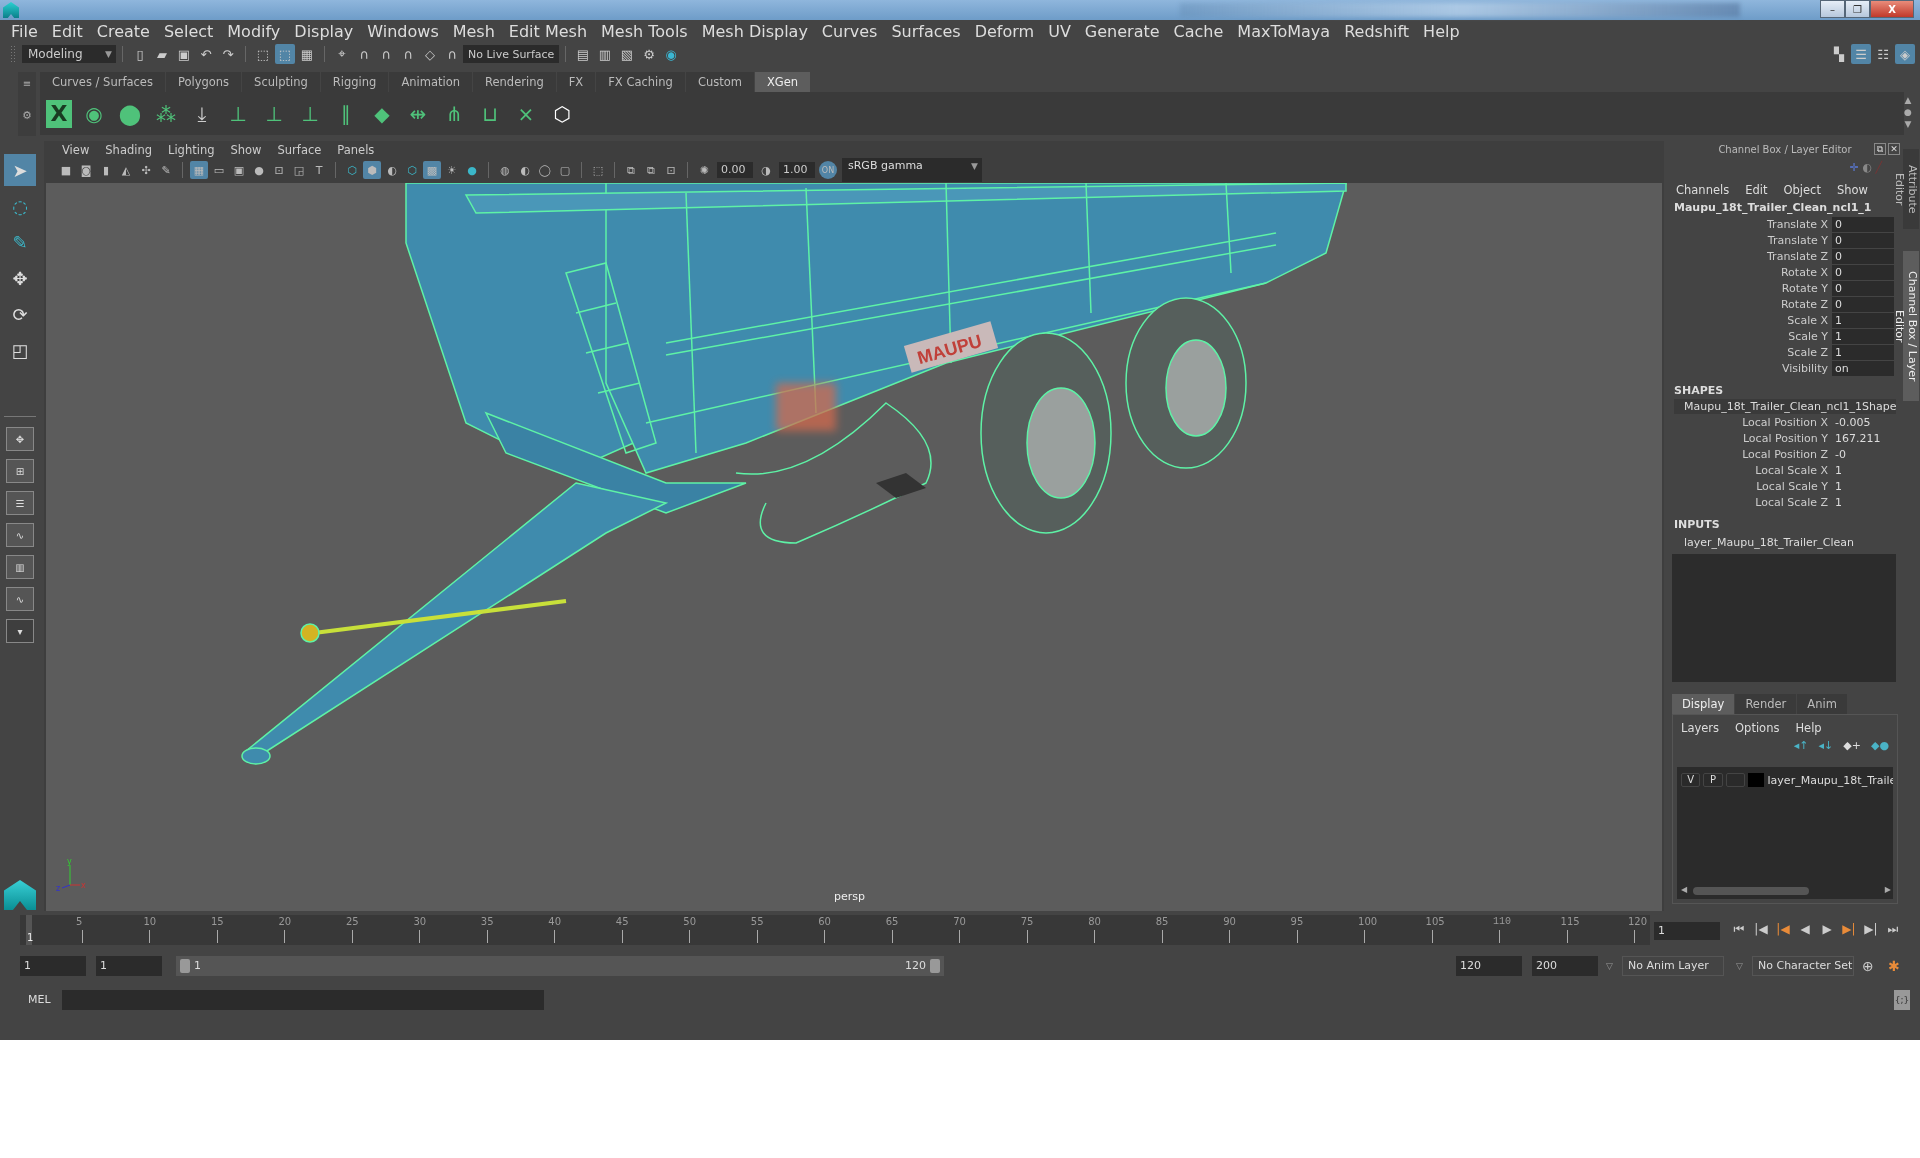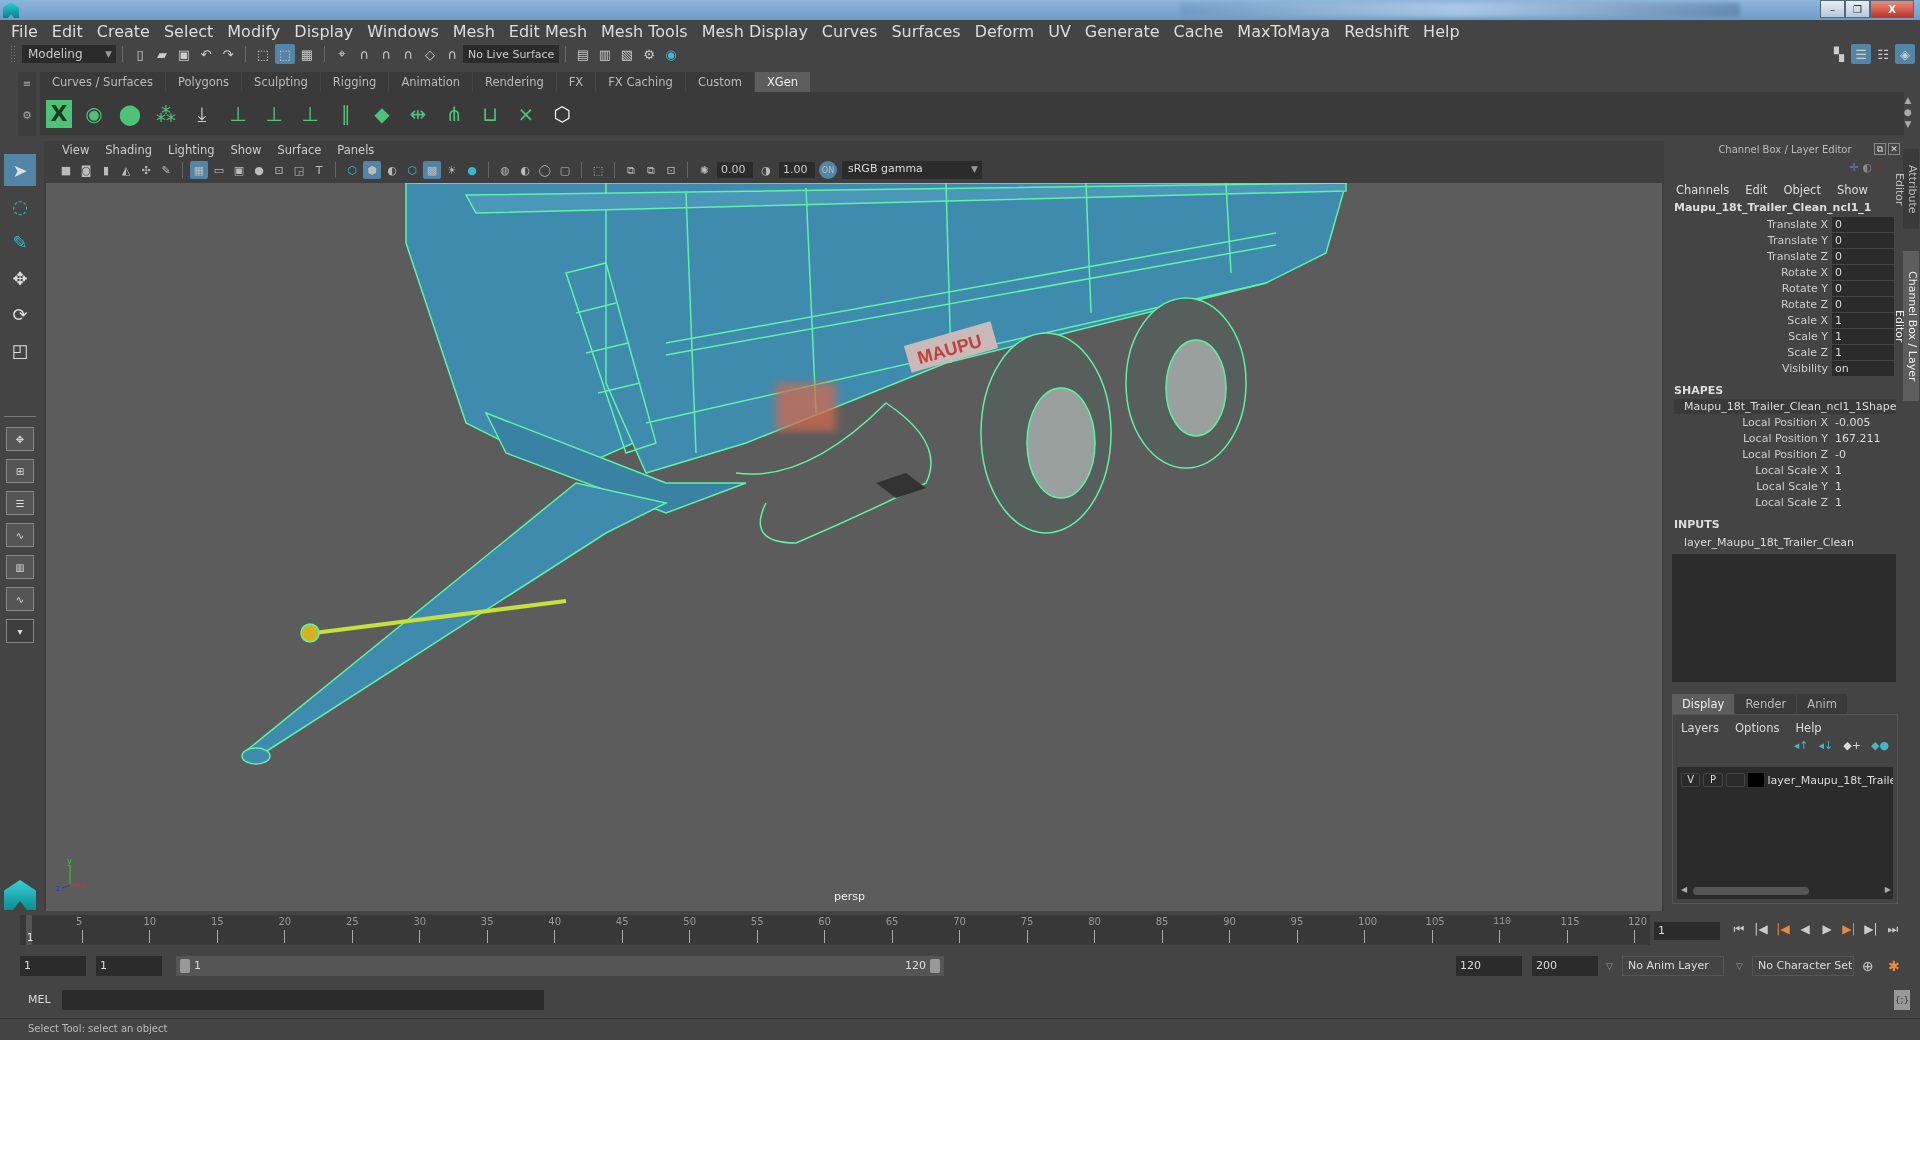--- a/index.html
+++ b/index.html
@@ -41,21 +41,21 @@
 .layouticon{width:28px;height:24px;margin:8px 6px;border:1px solid #888;background:#555;display:flex;align-items:center;justify-content:center;color:#ddd;font-size:10px}
 .mayalogo{position:absolute;left:4px;top:880px;width:32px;height:30px;background:linear-gradient(#39d0d6,#0a8e94);clip-path:polygon(50% 0,100% 35%,100% 100%,72% 100%,50% 70%,28% 100%,0 100%,0 35%)}
 
 .vpanel{position:absolute;left:44px;top:141px;width:1620px;height:770px;background:#3e3e3e}
 .vmenu{position:absolute;left:0;top:0;width:100%;height:18px;display:flex;align-items:center;padding-left:10px;font-size:11.5px;color:#ccc}
 .vmenu span{padding:0 8px}
 .vtool{position:absolute;left:0;top:18px;width:100%;height:22px;display:flex;align-items:center;padding-left:12px}
 .vt{width:18px;height:18px;margin:0 1px;display:flex;align-items:center;justify-content:center;font-size:11px;color:#bbb}
 .vt.on{background:#5285a6;border-radius:2px}
 .numfld{width:36px;height:16px;background:#2b2b2b;color:#ccc;font-size:11px;padding-left:4px;line-height:16px;margin:0 3px}
-.cspace{width:140px;height:18px;background:#2b2b2b;color:#ddd;font-size:11px;padding-left:6px;line-height:16px;position:relative;margin-left:4px}
+.cspace{width:140px;height:24px;background:#2b2b2b;color:#ddd;font-size:11px;padding-left:6px;line-height:16px;position:relative;margin-left:4px}
 .cspace:after{content:"▼";position:absolute;right:4px;color:#999;font-size:9px}
 .viewport{position:absolute;left:2px;top:42px;width:1616px;height:728px;background:#5c5c5c;overflow:hidden}
 .persp{position:absolute;left:788px;bottom:8px;color:#eee;font-size:11px}
 .axes{position:absolute;left:10px;bottom:16px;width:40px;height:40px}
 
 .rpanel{position:absolute;left:1668px;top:141px;width:234px;height:770px;background:#444}
 .rhead{height:18px;text-align:center;font-size:10px;color:#bbb;line-height:18px;position:relative}
 .rhead .ctrl{position:absolute;right:2px;top:2px;display:flex}
 .rhead .ctrl div{width:12px;height:12px;border:1px solid #888;margin-left:2px;font-size:9px;line-height:10px;color:#ddd}
 .cbmenu{display:flex;padding:10px 0 0 8px;font-size:11.5px;color:#ddd}
@@ -565,14 +565,13 @@
     <span style="position:absolute;left:1862px;top:2px;color:#ccc;font-size:14px">⊕</span>
     <span style="position:absolute;left:1888px;top:2px;color:#e98b39;font-size:14px">✱</span>
   </div>
 
   <div class="cmdline">
     <span class="mellbl">MEL</span>
     <div class="melin"></div>
     <div class="scripticon">{;}</div>
   </div>
 
-  <div class="helpline">Select Tool: select an object</div>
 </div>
 
 </body></html>

